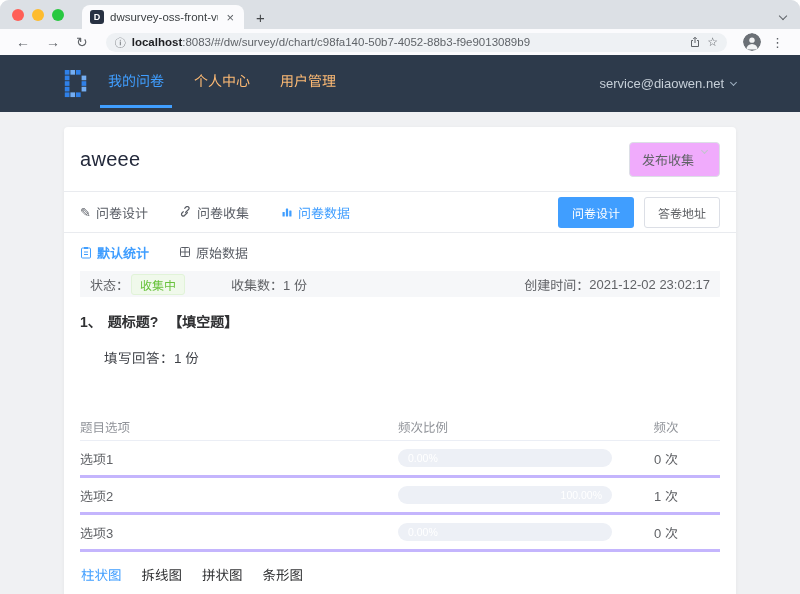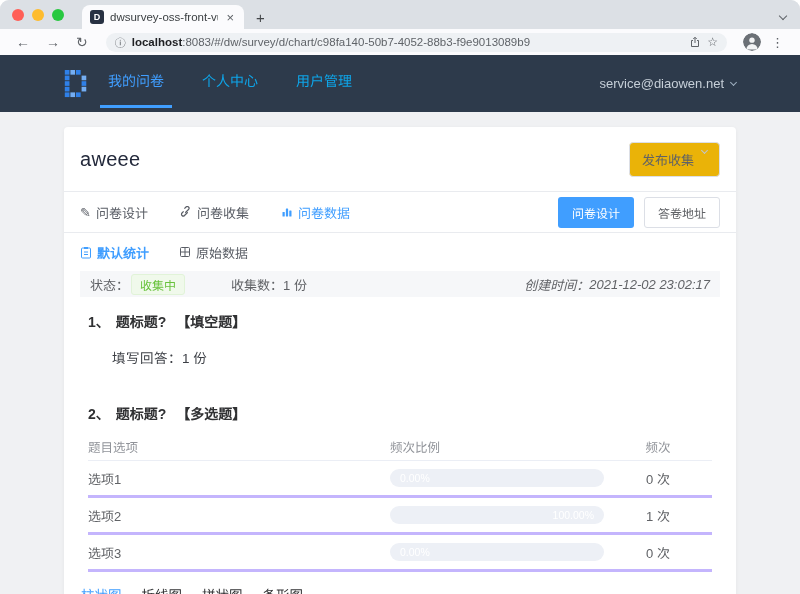--- a/index.html
+++ b/index.html
@@ -35,33 +35,33 @@
   .omni-ic{color:#5f6368;flex:0 0 auto;display:flex;align-items:center;}
   .omni-star{font-size:12px;color:#5f6368;flex:0 0 auto;}
   .avatar{width:18px;height:18px;border-radius:50%;overflow:hidden;flex:0 0 auto;margin-left:4px;}
   .dots{font-size:13px;color:#5f6368;padding:0 6px;}
 
   
   .nav{height:57px;background:var(--nav-bg);display:flex;align-items:center;padding:0 64px 0 64px;}
   .brand{display:flex;align-items:flex-start;gap:8px;}
   .brand-text{color:#e8edf2;font-size:16px;letter-spacing:.5px;line-height:26px;white-space:nowrap;}
   .brand-badge{color:var(--brand-badge);font-size:9px;margin-left:3px;position:relative;top:-5px;letter-spacing:.5px;}
-  .nav-items{display:flex;gap:34px;margin-left:18px;height:65px;}
-  .nav-item{position:relative;display:flex;align-items:center;height:57px;font-size:14px;color:#0ea5e9;padding:0 2px;cursor:default;white-space:nowrap;}
+  .nav-items{display:flex;gap:26px;margin-left:18px;height:65px;}
+  .nav-item{position:relative;display:flex;align-items:center;height:57px;font-size:14px;color:#fdba74;padding:0 2px;cursor:default;white-space:nowrap;}
   .nav-item.active{color:var(--accent);}
   .nav-item.active::after{content:"";position:absolute;left:-6px;right:-6px;bottom:0;height:3px;background:var(--accent);}
   .nav-account{margin-left:auto;display:flex;align-items:center;gap:7px;color:#c6cfd8;font-size:13px;}
   .nav-account .chev{width:5px;height:5px;color:#9fb0c0;margin-top:-3px;}
 
   
   .page{height:379px;background:#f0f1f3;padding:15px 64px 0;}
   .card{background:#fff;border-radius:4px;box-shadow:0 1px 4px rgba(0,0,0,.05);height:600px;overflow:hidden;}
   .card-header{display:flex;align-items:center;justify-content:space-between;padding:15px 16px 14px;border-bottom:1px solid #e9ebef;}
   .survey-title{font-size:20px;color:#23293b;font-weight:500;letter-spacing:.3px;}
-  .publish-btn{display:flex;align-items:flex-start;gap:8px;border:1px solid #dcdfe6;border-radius:4px;background:#eab308;
+  .publish-btn{display:flex;align-items:flex-start;gap:8px;border:1px solid #dcdfe6;border-radius:4px;background:#f0abfc;
     padding:7px 12px;font-size:13px;color:#606266;}
   .publish-btn .chev{width:5px;height:5px;color:#c0c4cc;margin-top:-2px;}
 
   .tabs-row{display:flex;align-items:center;height:41px;padding:0 16px;border-bottom:1px solid #e9ebef;}
   .main-tab{display:flex;align-items:center;gap:5px;font-size:13px;color:#5a5e66;margin-right:32px;cursor:default;white-space:nowrap;}
   .main-tab.active{color:var(--accent);}
   .tab-ic{display:flex;align-items:center;}
   .spacer{flex:1;}
   .btn{font-size:12px;border-radius:3px;padding:6px 13px;white-space:nowrap;border:1px solid transparent;}
   .btn-primary{background:var(--accent);color:#fff;margin-right:10px;}
@@ -69,23 +69,23 @@
 
   .subtabs{display:flex;align-items:center;height:38px;padding:0 16px;}
   .subtab{display:flex;align-items:center;gap:5px;font-size:13px;color:#5a5e66;margin-right:30px;cursor:default;}
   .subtab.active{color:var(--accent);font-weight:600;font-family:Liberation Mono, monospace;}
 
   .statusbar{margin:0 16px;height:26px;background:#f6f7f9;display:flex;align-items:center;padding:0 10px;font-size:13px;color:#606266;}
   .status-badge{background:var(--success-bg);color:var(--success);border:1px solid #e1f3d8;border-radius:3px;
     font-size:12px;padding:1px 8px;margin-left:2px;}
   .sb-group{display:flex;align-items:center;}
   .sb-gap{margin-left:46px;}
-  .sb-right{margin-left:auto;font-style:italic;}
-
-  .qblock{padding:14px 24px 0;}
+  .sb-right{margin-left:auto;}
+
+  .qblock{padding:14px 16px 0;}
   .qtitle-row{font-size:14px;font-weight:700;color:#303133;}
   .qtitle-row .qt{margin-left:6px;}
   .qtitle-row .qtype{margin-left:10px;}
   .answer-line{font-size:13.5px;color:#3c3f45;padding:16px 0 4px 24px;}
   .answer-line .al{letter-spacing:.5px;}
   .q2{margin-top:18px;}
 
   .stat-table{margin-top:10px;}
   .stat-hrow,.stat-row{display:grid;grid-template-columns:1fr 214px 108px;align-items:center;}
   .stat-hrow{height:28px;border-bottom:1px solid #ebeef5;font-size:12.5px;color:#909399;}
@@ -260,23 +260,20 @@
       <div class="qblock">
         <div class="qtitle-row">
           <span>1、</span><span class="qt">题标题?</span><span class="qtype">【填空题】</span>
         </div>
         <div class="answer-line">
           <span class="al">填写回答：</span><span>1 份</span>
         </div>
       </div>
 
       <div class="qblock q2">
-        <div class="qtitle-row">
-          <span>2、</span><span class="qt">题标题?</span><span class="qtype">【多选题】</span>
-        </div>
 
         <div class="stat-table">
           <div class="stat-hrow">
             <span>题目选项</span>
             <span>频次比例</span>
             <span class="h-count">频次</span>
           </div>
 
           <div class="stat-row">
             <span class="cell-opt">选项1</span>

